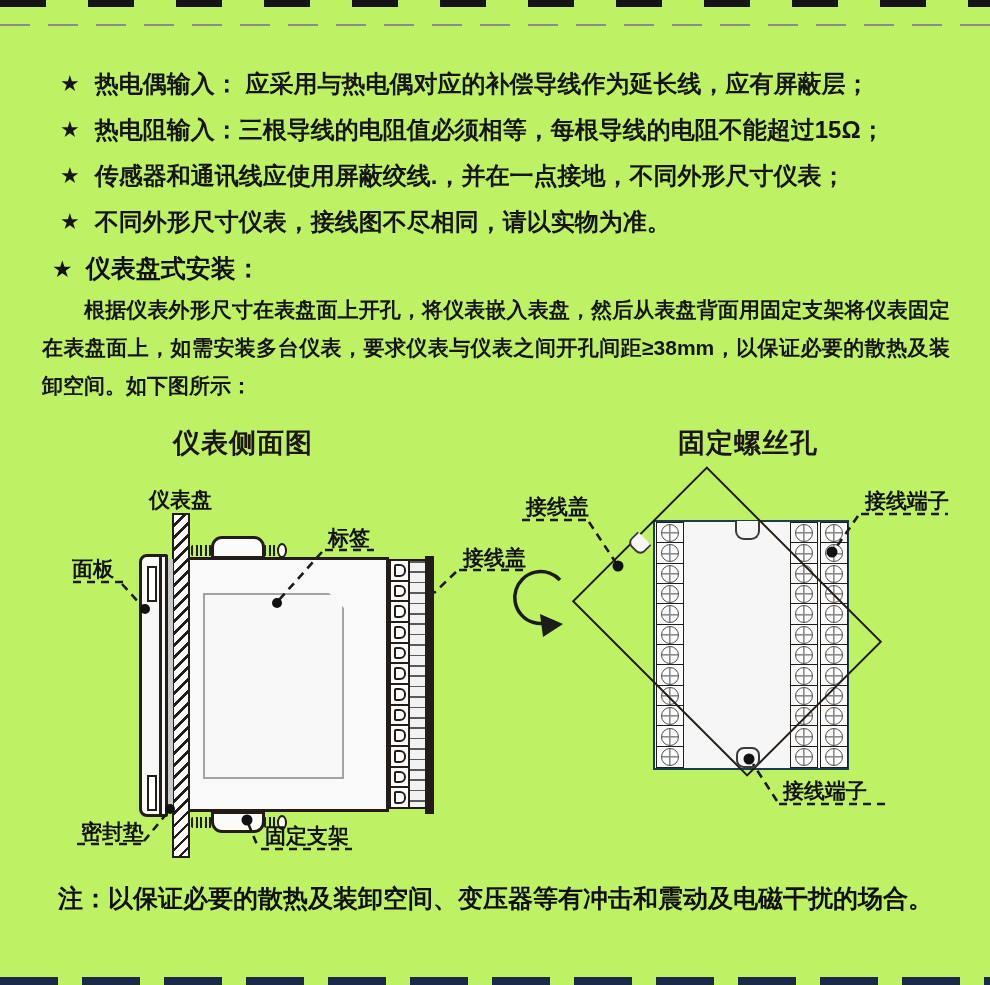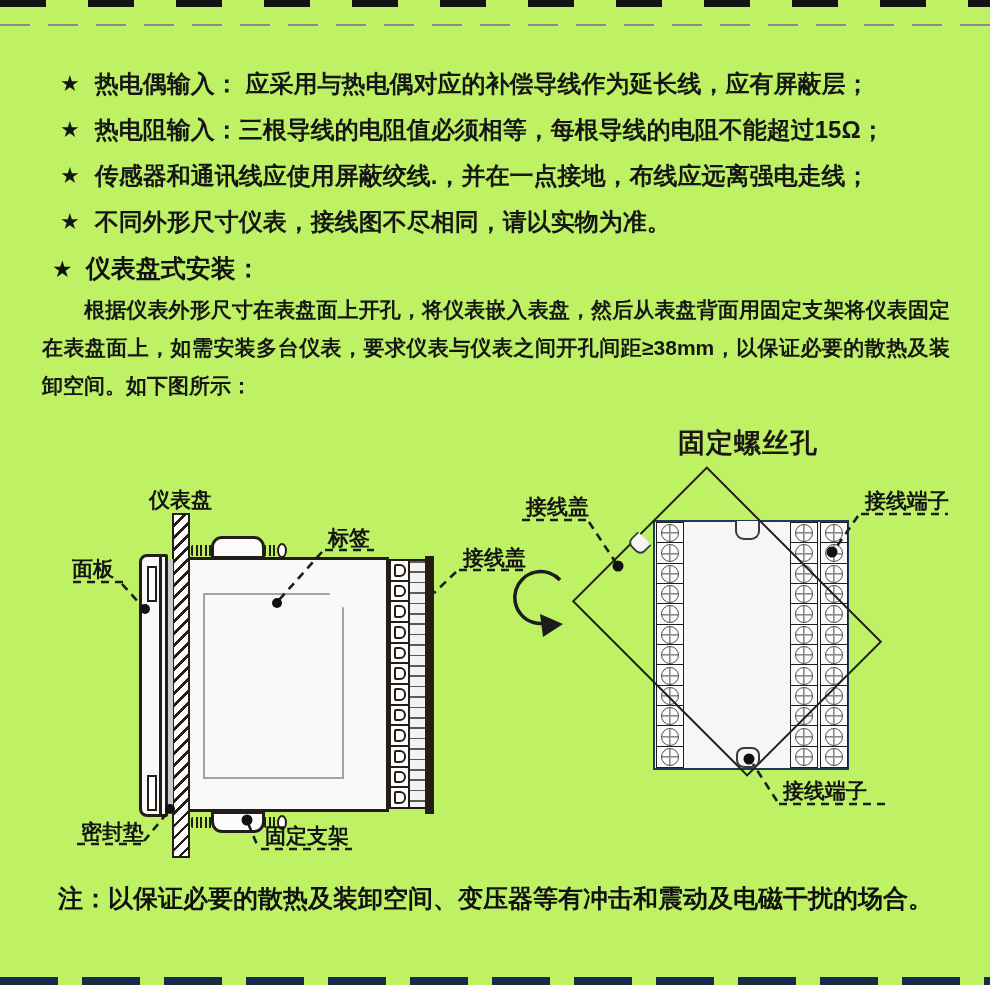--- a/index.html
+++ b/index.html
@@ -79,32 +79,33 @@
   <div class="edge-top"></div>
   <div class="dash-rule"></div>
 
   <div class="bullet b1">
     <span class="star">★</span><span>热电偶输入： 应采用与热电偶对应的补偿导线作为延长线，应有屏蔽层；</span>
   </div>
   <div class="bullet b2">
     <span class="star">★</span><span>热电阻输入：三根导线的电阻值必须相等，每根导线的电阻不能超过15Ω；</span>
   </div>
   <div class="bullet b3">
-    <span class="star">★</span><span>传感器和通讯线应使用屏蔽绞线.，并在一点接地，布线应远离强电走线；</span>
+    <span class="star">★</span><span>传感器和通讯线应使用屏蔽绞线.，并在一点接地，不同外形尺寸仪表；</span>
   </div>
   <div class="bullet b4">
     <span class="star">★</span><span>不同外形尺寸仪表，接线图不尽相同，请以实物为准。</span>
   </div>
 
   <div class="heading">
     <span class="star">★</span><span>仪表盘式安装：</span>
   </div>
 
   <div class="para">根据仪表外形尺寸在表盘面上开孔，将仪表嵌入表盘，然后从表盘背面用固定支架将仪表固定在表盘面上，如需安装多台仪表，要求仪表与仪表之间开孔间距≥38mm，以保证必要的散热及装卸空间。如下图所示：</div>
 
+  <div class="fig-title t-side">仪表侧面图</div>
   <div class="fig-title t-back">固定螺丝孔</div>
 
   <div class="abs body-rect"></div>
   <div class="abs label-rect"></div>
   <div class="abs wall"></div>
   <div class="abs gasket"></div>
   <div class="abs bezel"></div>
   <div class="abs bezel-line"></div>
   <div class="abs clip clip-t"></div>
   <div class="abs clip clip-b"></div>

